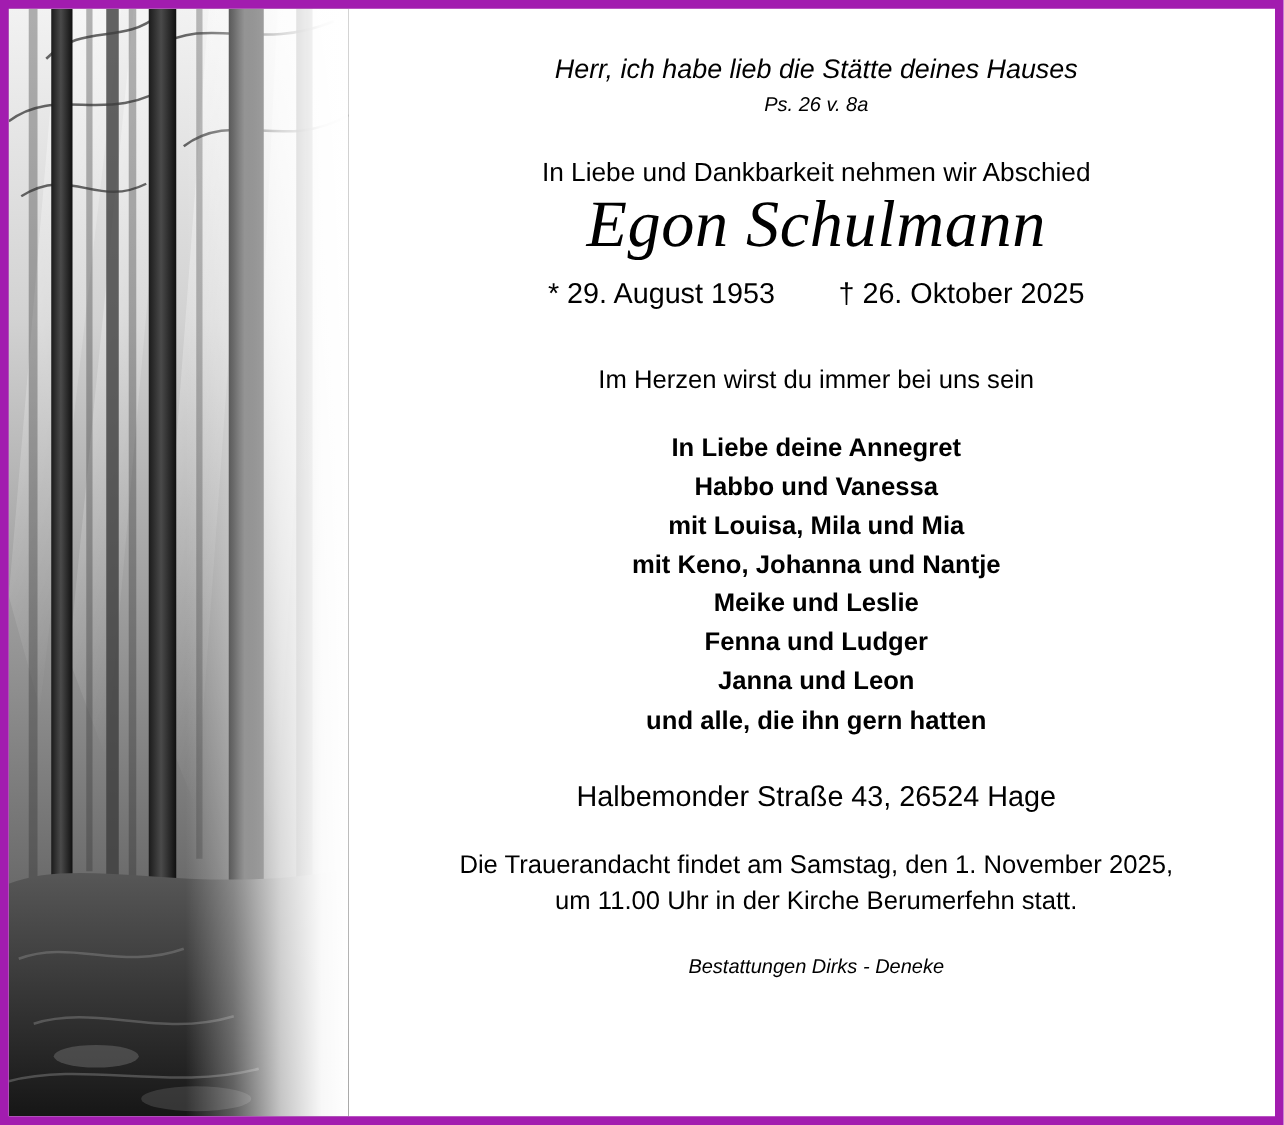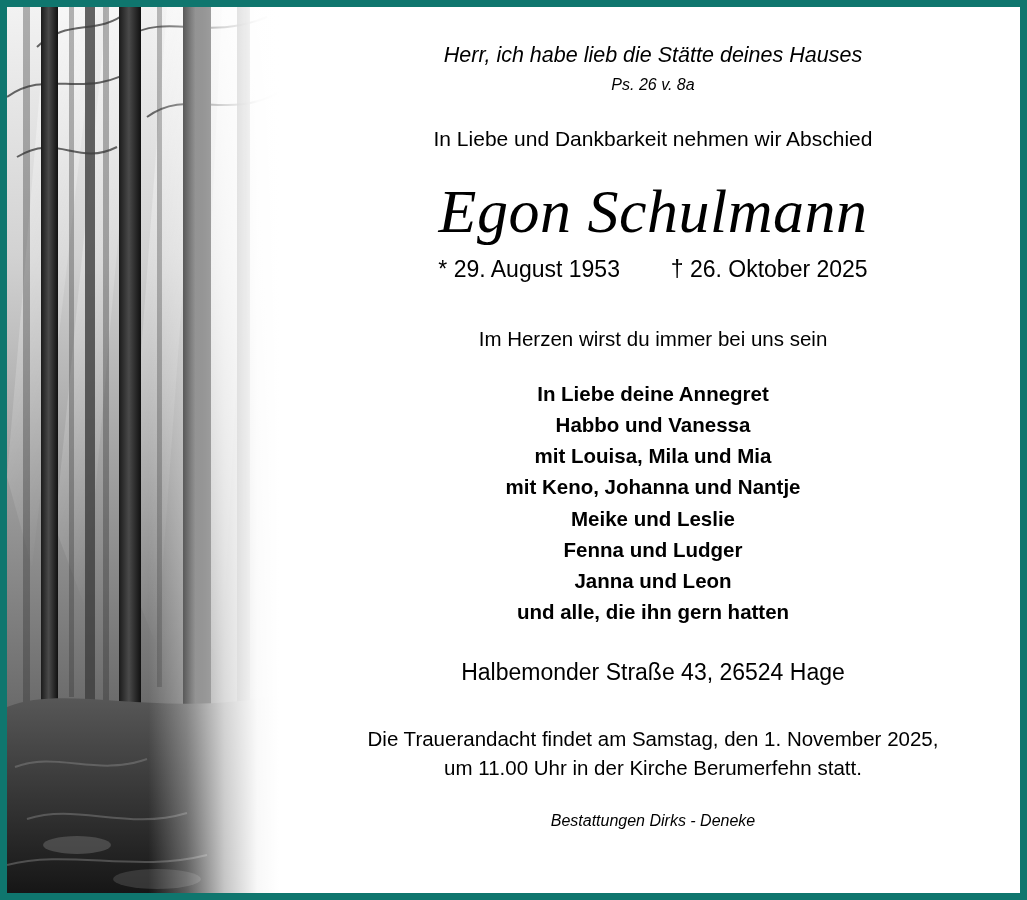--- a/index.html
+++ b/index.html
@@ -11,21 +11,21 @@
     width: 1027px;
     height: 900px;
     font-family: "Liberation Sans", sans-serif;
     overflow: hidden;
   }
   .obituary {
     position: relative;
     width: 1027px;
     height: 900px;
     box-sizing: border-box;
-    border: 7px solid #0f766e;
+    border: 7px solid #a21caf;
     background: #ffffff;
     overflow: hidden;
   }
   
   .photo {
     position: absolute;
     left: 0;
     top: 0;
     width: 272px;
     height: 886px;
@@ -70,24 +70,24 @@
     font-style: italic;
     font-size: 16px;
     margin-top: 7px;
   }
   .intro {
     font-size: 21px;
     margin-top: 33px;
   }
   .name {
     font-family: "Liberation Serif", serif;
-    font-size: 62px;
+    font-size: 53px;
     font-style: italic;
     letter-spacing: 0.5px;
-    margin-top: 28px;
+    margin-top: 2px;
     line-height: 1.05;
     white-space: nowrap;
   }
   .dates {
     font-size: 23px;
     margin-top: 12px;
   }
   .dates .gap {
     display: inline-block;
     width: 38px;
@@ -102,21 +102,21 @@
     font-weight: bold;
     font-size: 20.5px;
     line-height: 1.52;
   }
   .address {
     font-size: 23px;
     margin-top: 32px;
   }
   .service {
     font-size: 20.5px;
-    margin-top: 38px;
+    margin-top: 26px;
     line-height: 1.42;
   }
   .funeral-home {
     font-size: 16px;
     margin-top: 30px;
     font-style: italic;
   }
 </style>
 </head>
 <body>

